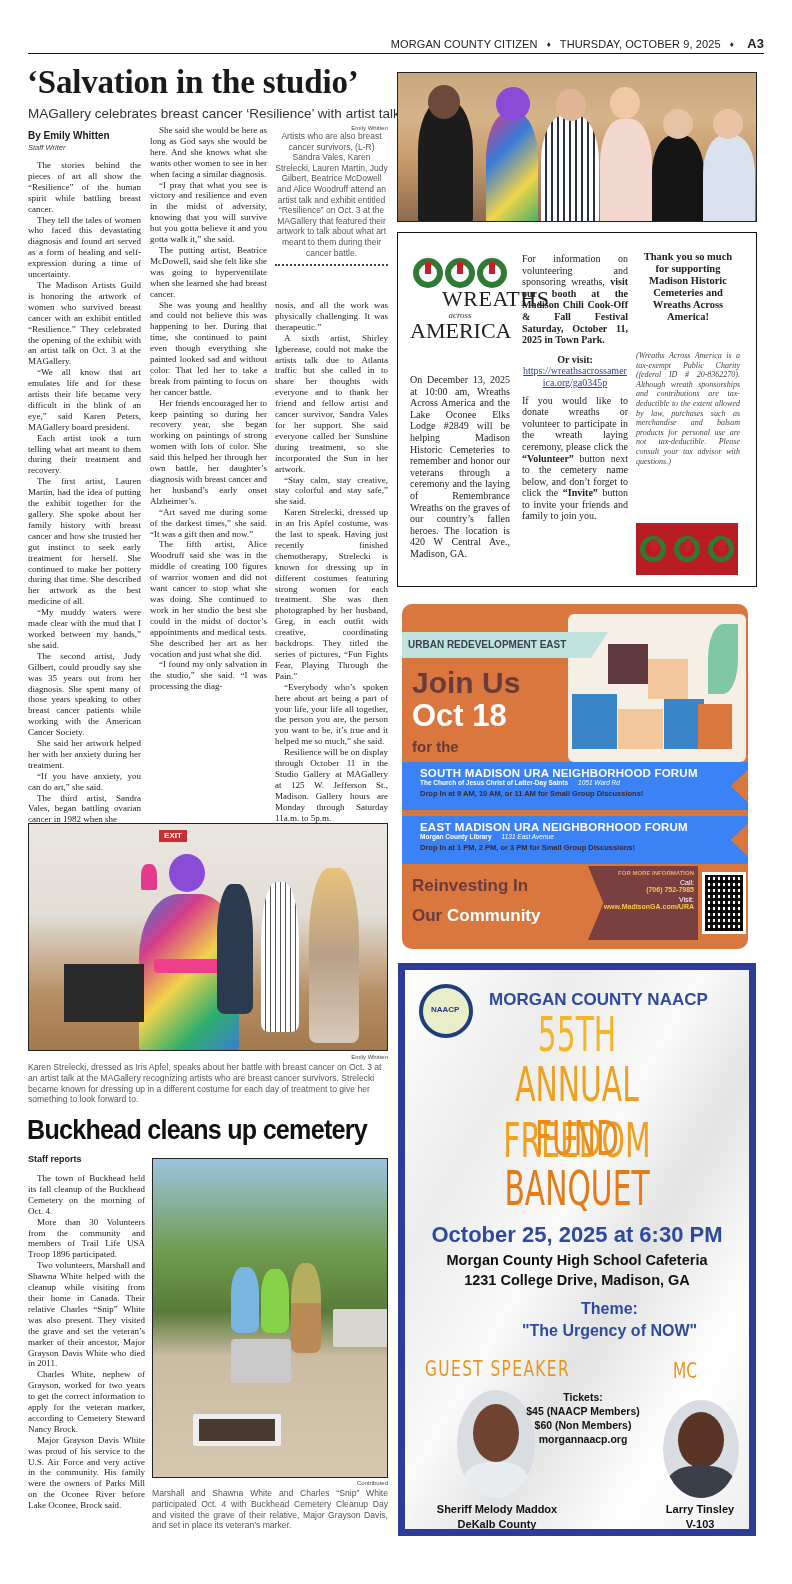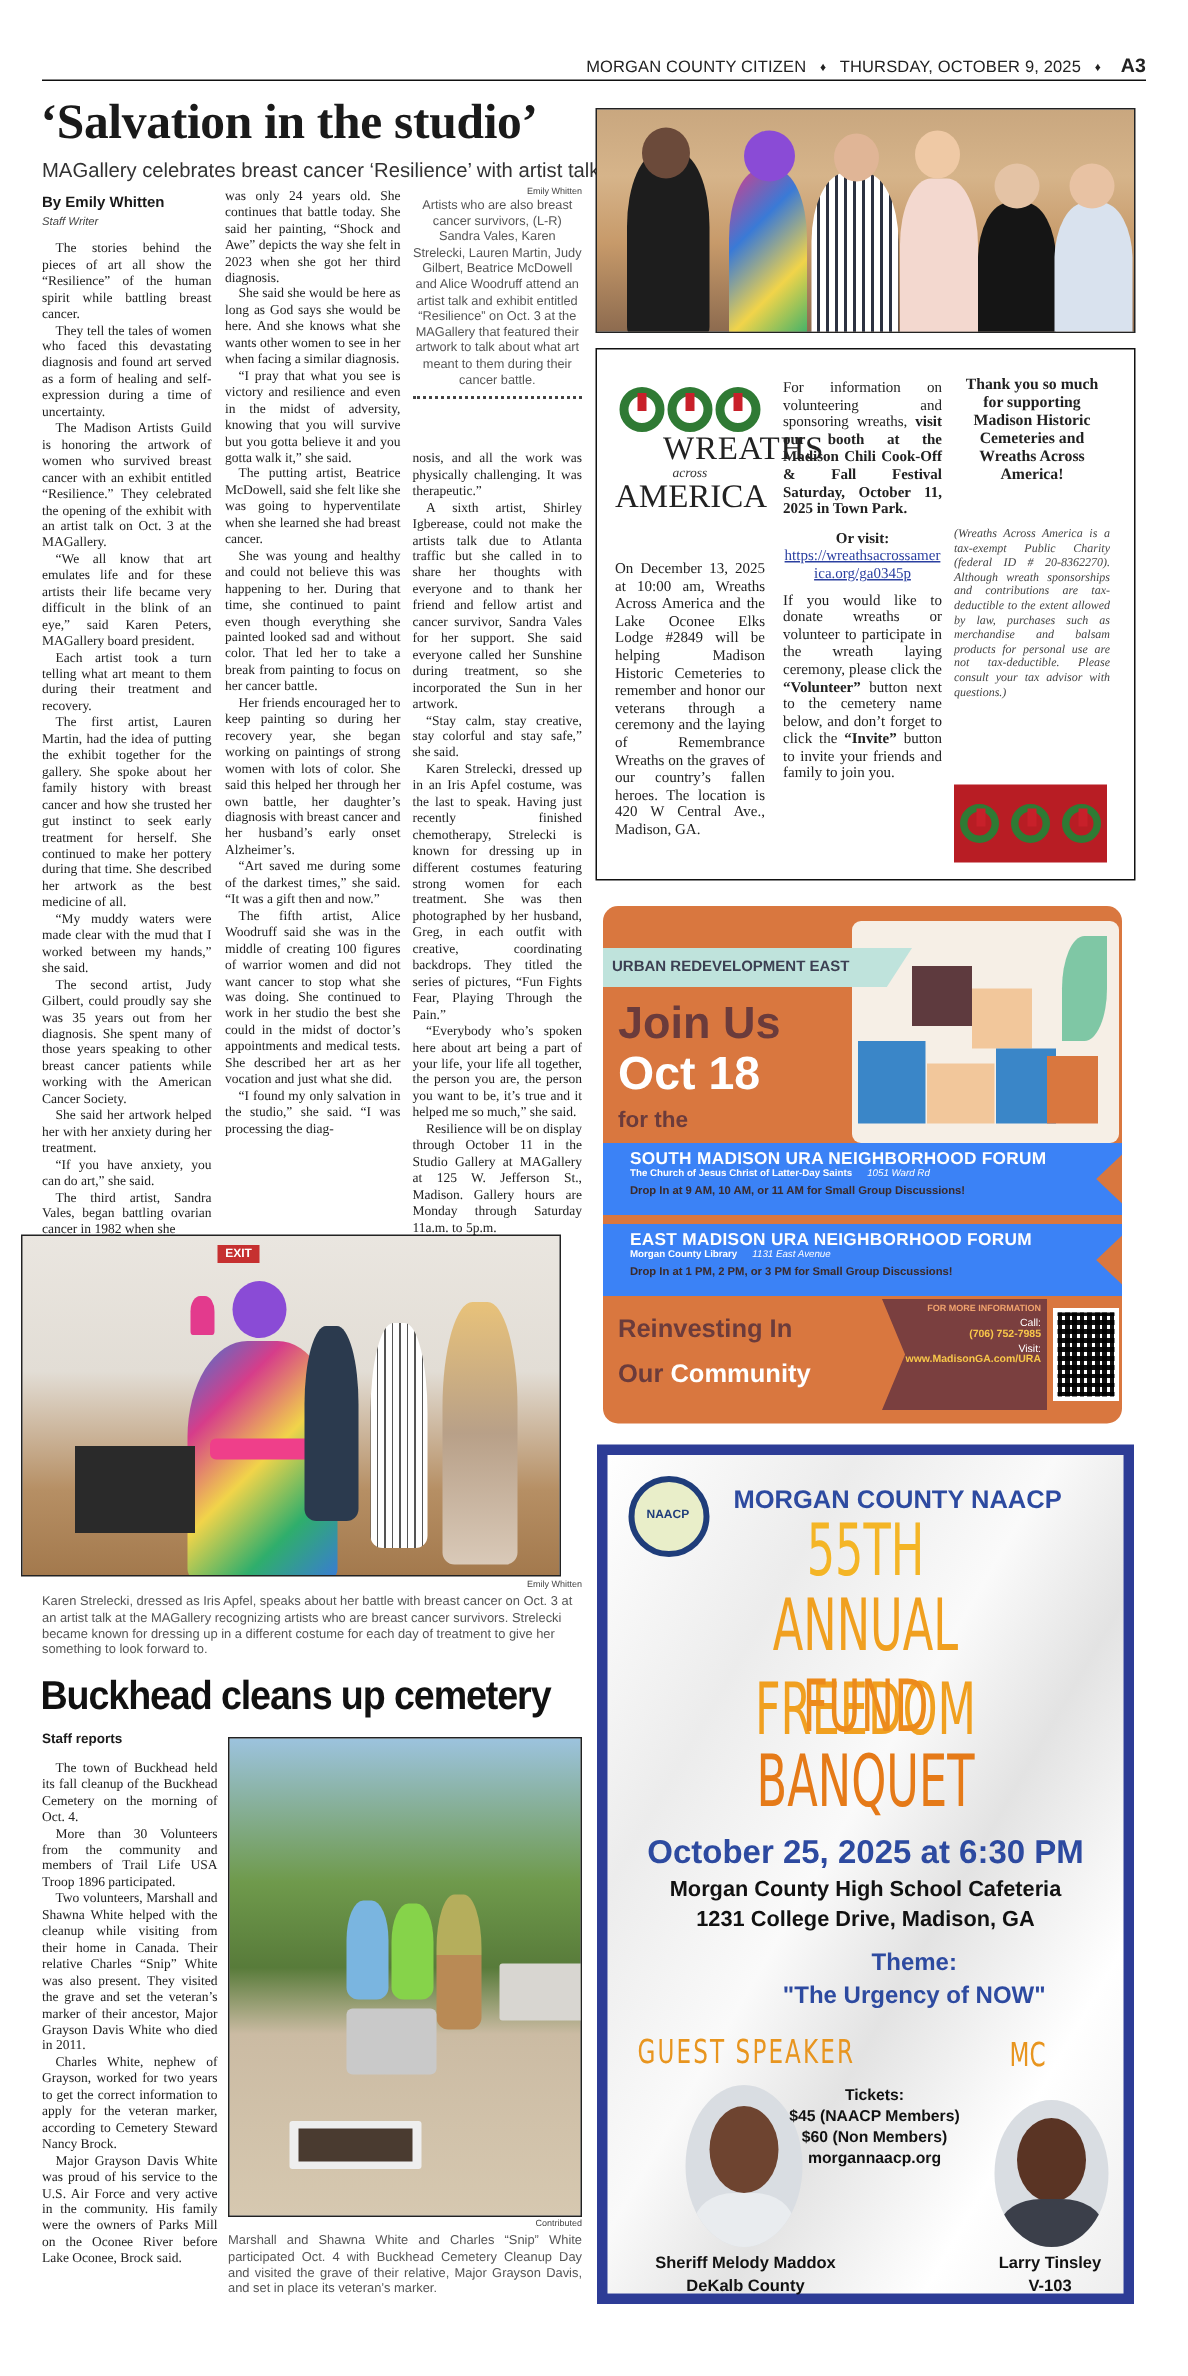--- a/index.html
+++ b/index.html
@@ -28,21 +28,21 @@
   .col3b { left: 275px; top: 300px; width: 113px; }
 
   .cutline-credit { font-family: "Liberation Sans", sans-serif; font-size: 6px; color: #444; text-align: right; }
   .cutline { font-family: "Liberation Sans", sans-serif; font-size: 8.5px; line-height: 10.6px; color: #555; text-align: center; }
   .dots { border-bottom: 2px dotted #444; height: 2px; }
 
   
   .photo { border: 1px solid #222; overflow: hidden; }
   .photo1 { left: 397px; top: 72px; width: 360px; height: 150px;
     background: linear-gradient(180deg, #c9a77f 0%, #d6b48a 30%, #c79a6a 60%, #8d6b4f 100%); }
-  .photo2 { left: 14px; top: 823px; width: 360px; height: 228px;
+  .photo2 { left: 28px; top: 823px; width: 360px; height: 228px;
     background: linear-gradient(180deg, #eae6e0 0%, #e2ddd5 40%, #b68f64 75%, #a3794d 100%); }
   .photo3 { left: 152px; top: 1158px; width: 236px; height: 320px;
     background: linear-gradient(180deg, #9cc3de 0%, #6f9a4c 30%, #587b3a 48%, #cbbba3 62%, #d6c8b0 100%); }
   .fig { position: absolute; border-radius: 40% 40% 8px 8px; }
 
   
   .wreaths-box { left: 397px; top: 232px; width: 360px; height: 355px; border: 1.5px solid #111; }
   .wcol { position: absolute; font-family: "Liberation Serif", serif; font-size: 10px; line-height: 11.6px; text-align: justify; color: #222; }
   .wlogo { position: absolute; left: 12px; top: 25px; width: 100px; height: 95px; text-align: center; }
   .wreath-row { display: flex; justify-content: center; gap: 2px; }
@@ -134,21 +134,20 @@
   <p>Each artist took a turn telling what art meant to them during their treatment and recovery.</p>
   <p>The first artist, Lauren Martin, had the idea of putting the exhibit together for the gallery. She spoke about her family history with breast cancer and how she trusted her gut instinct to seek early treatment for herself. She continued to make her pottery during that time. She described her artwork as the best medicine of all.</p>
   <p>“My muddy waters were made clear with the mud that I worked between my hands,” she said.</p>
   <p>The second artist, Judy Gilbert, could proudly say she was 35 years out from her diagnosis. She spent many of those years speaking to other breast cancer patients while working with the American Cancer Society.</p>
   <p>She said her artwork helped her with her anxiety during her treatment.</p>
   <p>“If you have anxiety, you can do art,” she said.</p>
   <p>The third artist, Sandra Vales, began battling ovarian cancer in 1982 when she</p>
 </div>
 
 <div class="abs col col2">
-  <p style="text-indent:0">was only 24 years old. She continues that battle today. She said her painting, “Shock and Awe” depicts the way she felt in 2023 when she got her third diagnosis.</p>
   <p>She said she would be here as long as God says she would be here. And she knows what she wants other women to see in her when facing a similar diagnosis.</p>
   <p>“I pray that what you see is victory and resilience and even in the midst of adversity, knowing that you will survive but you gotta believe it and you gotta walk it,” she said.</p>
   <p>The putting artist, Beatrice McDowell, said she felt like she was going to hyperventilate when she learned she had breast cancer.</p>
   <p>She was young and healthy and could not believe this was happening to her. During that time, she continued to paint even though everything she painted looked sad and without color. That led her to take a break from painting to focus on her cancer battle.</p>
   <p>Her friends encouraged her to keep painting so during her recovery year, she began working on paintings of strong women with lots of color. She said this helped her through her own battle, her daughter’s diagnosis with breast cancer and her husband’s early onset Alzheimer’s.</p>
   <p>“Art saved me during some of the darkest times,” she said. “It was a gift then and now.”</p>
   <p>The fifth artist, Alice Woodruff said she was in the middle of creating 100 figures of warrior women and did not want cancer to stop what she was doing. She continued to work in her studio the best she could in the midst of doctor’s appointments and medical tests. She described her art as her vocation and just what she did.</p>
   <p>“I found my only salvation in the studio,” she said. “I was processing the diag-</p>
 </div>
 

